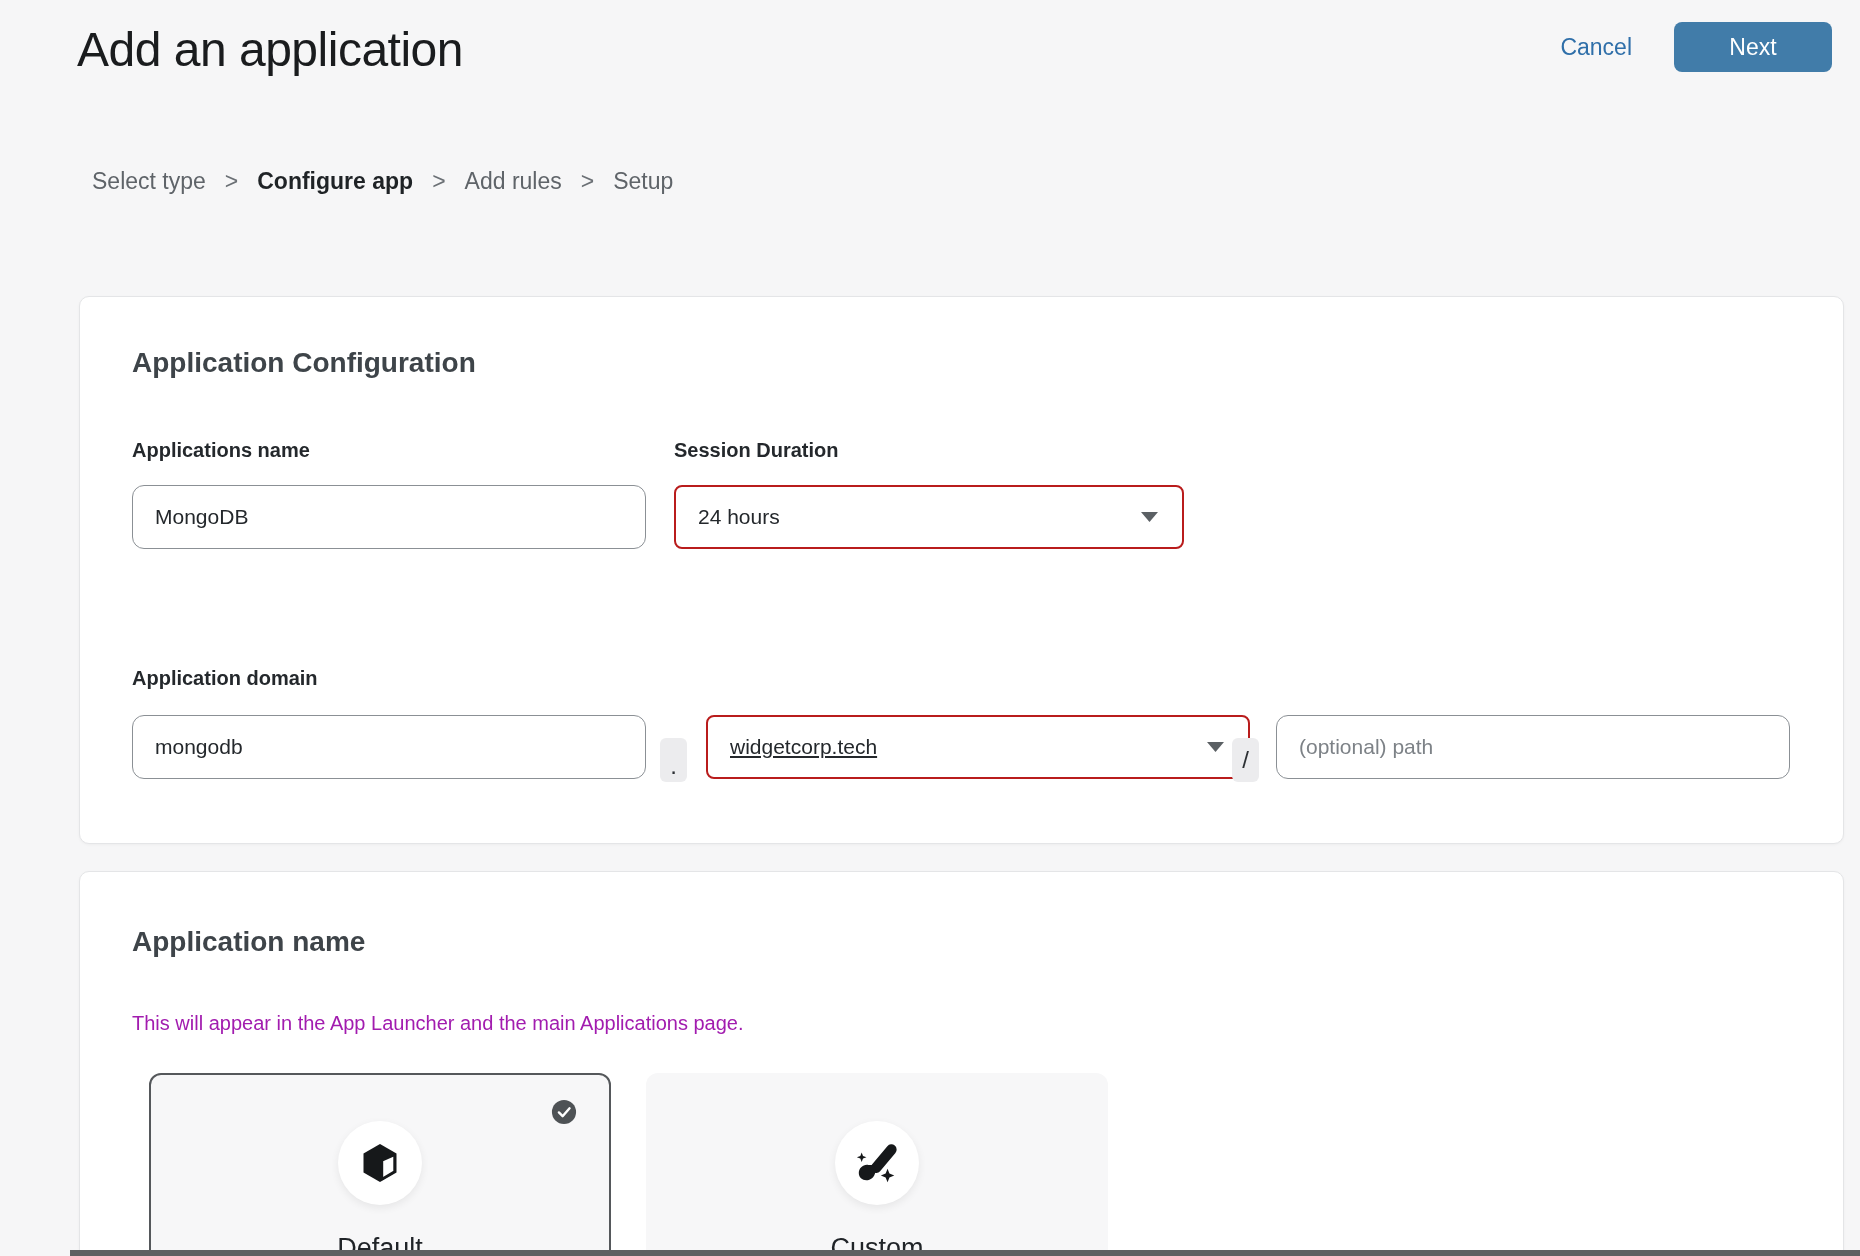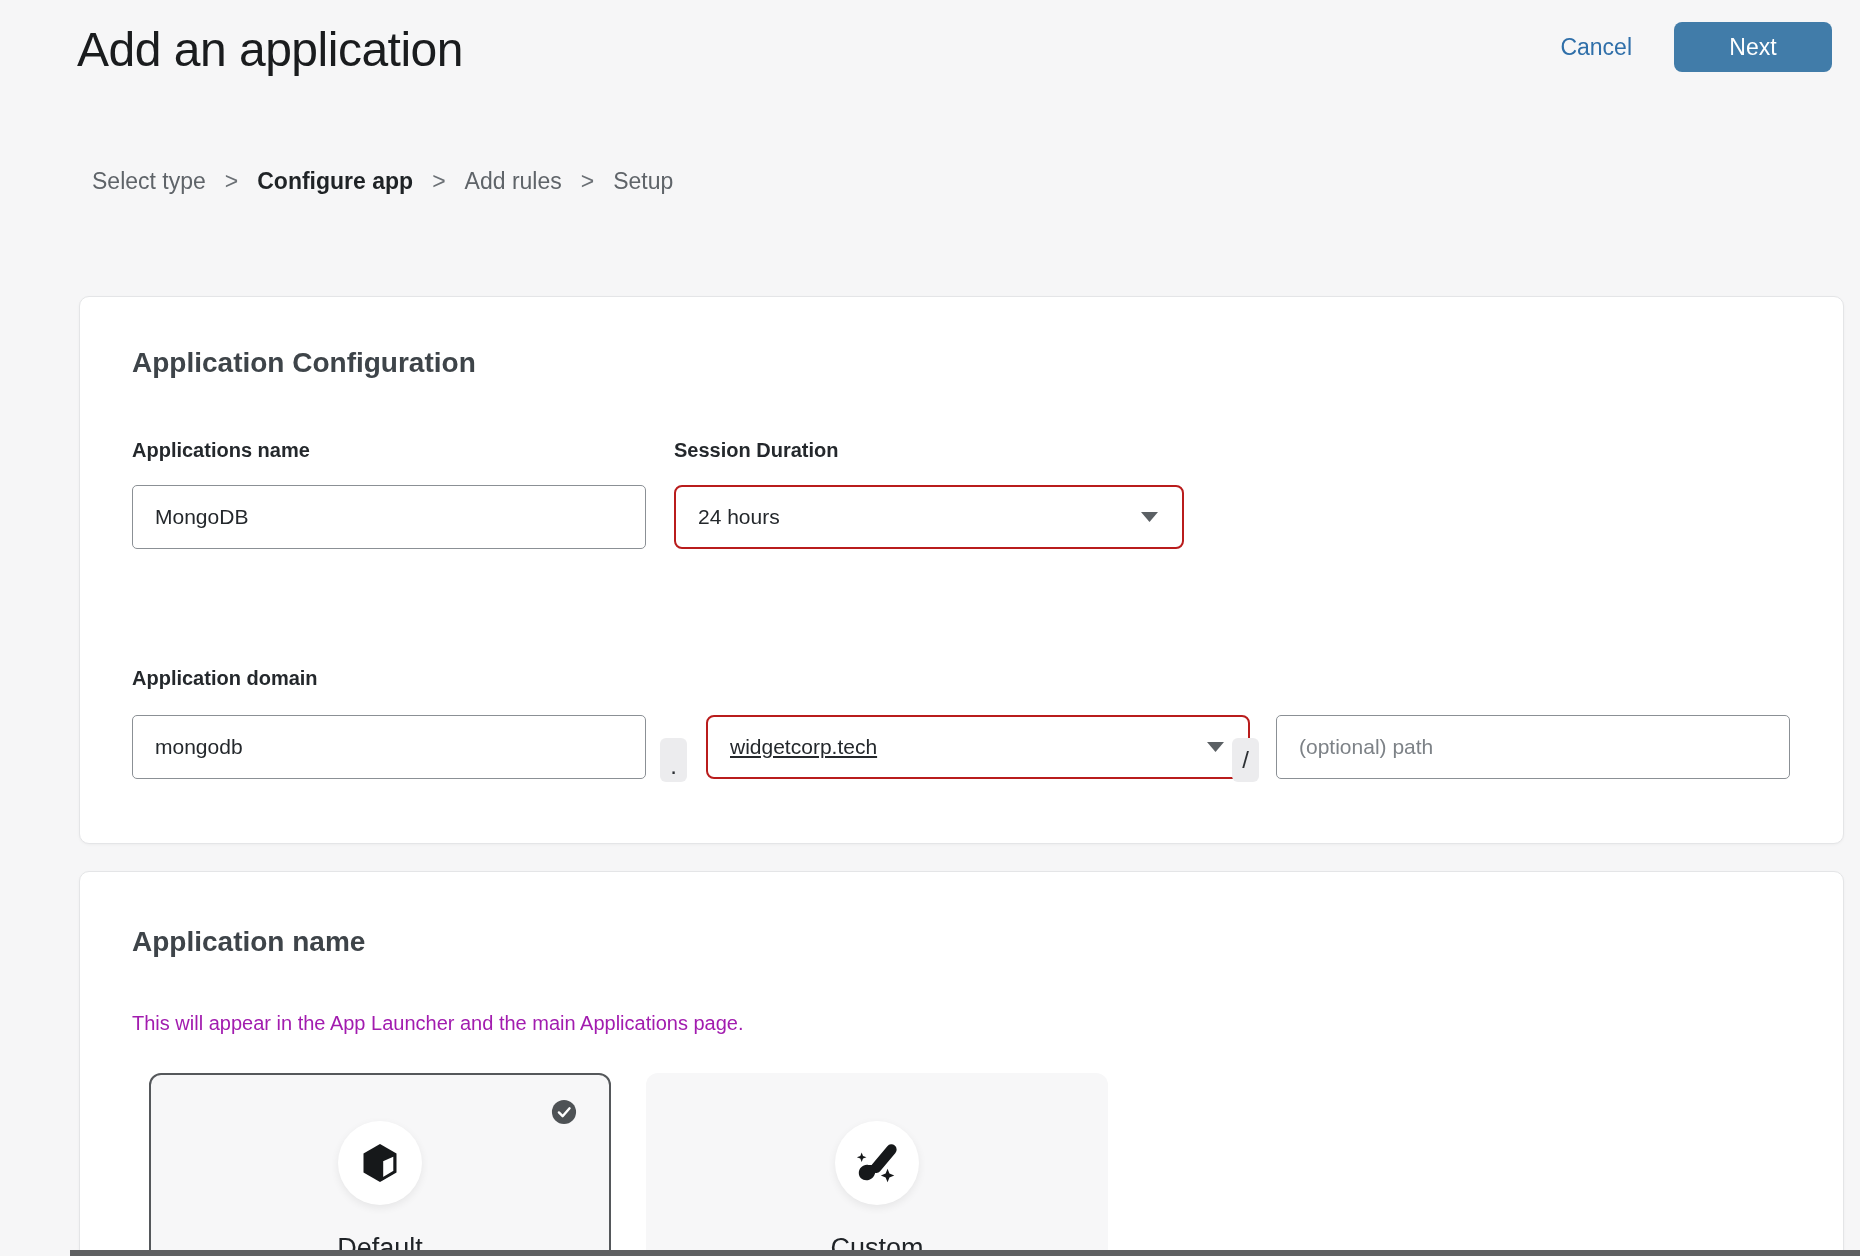--- a/index.html
+++ b/index.html
@@ -48,21 +48,21 @@
   #logo-card   { top:871px; height:430px; }
 
   .card-heading {
     position:absolute; left:52px;
     font-size:28px; font-weight:700; color:#3e4449;
   }
   .field-label {
     position:absolute; font-size:20px; font-weight:700; color:#24282c;
   }
   .text-input {
-    position:absolute; height:64px; border:1px solid #8b9095; border-radius:5px;
+    position:absolute; height:64px; border:1px solid #8b9095; border-radius:12px;
     background:#fff; font-size:21px; color:#24282c; padding:0 22px;
     font-family:"Liberation Sans", sans-serif; outline:none;
   }
   .text-input::placeholder { color:#7d8287; }
   .select-box {
     position:absolute; height:64px; border:2px solid #b91c1c; border-radius:8px;
     background:#fff; display:flex; align-items:center; justify-content:space-between;
     padding:0 24px 0 22px; font-size:21px; color:#24282c; cursor:pointer;
   }
   .sep-chip {

